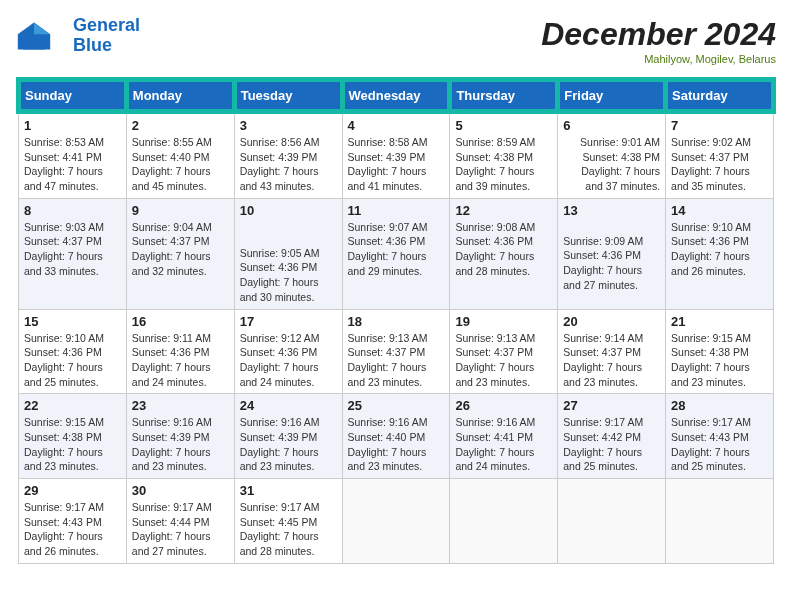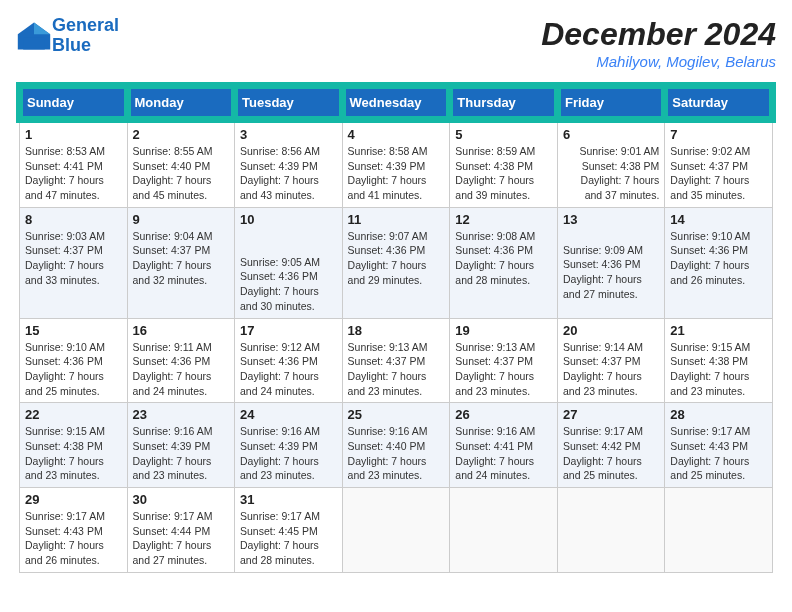--- a/index.html
+++ b/index.html
@@ -12,21 +12,21 @@
     }
     .header {
       display: flex;
       justify-content: space-between;
       align-items: flex-start;
       margin-bottom: 12px;
     }
     .logo {
       display: flex;
       align-items: center;
-      gap: 0;
+      gap: 21px;
     }
     .logo-text {
       font-size: 18px;
       font-weight: bold;
       color: #333;
       line-height: 1.1;
     }
     .logo-text span {
       color: #1a6bbf;
     }
@@ -37,37 +37,36 @@
     .title-block {
       text-align: right;
     }
     .month-year {
       font-size: 32px;
       font-weight: bold;
       color: #222;
       font-style: italic;
     }
     .location {
-      font-size: 15px;
-      color: #3b82f6;
-      font-style: italic;
+      font-size: 11px;
+      color: #4d7c0f;
     }
     .calendar {
       width: 100%;
       border-collapse: collapse;
       font-size: 11px;
     }
     .calendar th {
       background: #1a6bbf;
       color: #fff;
       padding: 6px 4px;
       text-align: left;
       font-size: 13px;
       font-weight: bold;
-      border: 7px solid #14b8a6;
+      border: 5px solid #14b8a6;
     }
     .calendar td {
       vertical-align: top;
       border: 1px solid #ccc;
       padding: 4px 5px;
       width: 108px;
       min-height: 80px;
       background: #fff;
     }
     .calendar tr:nth-child(even) td {

